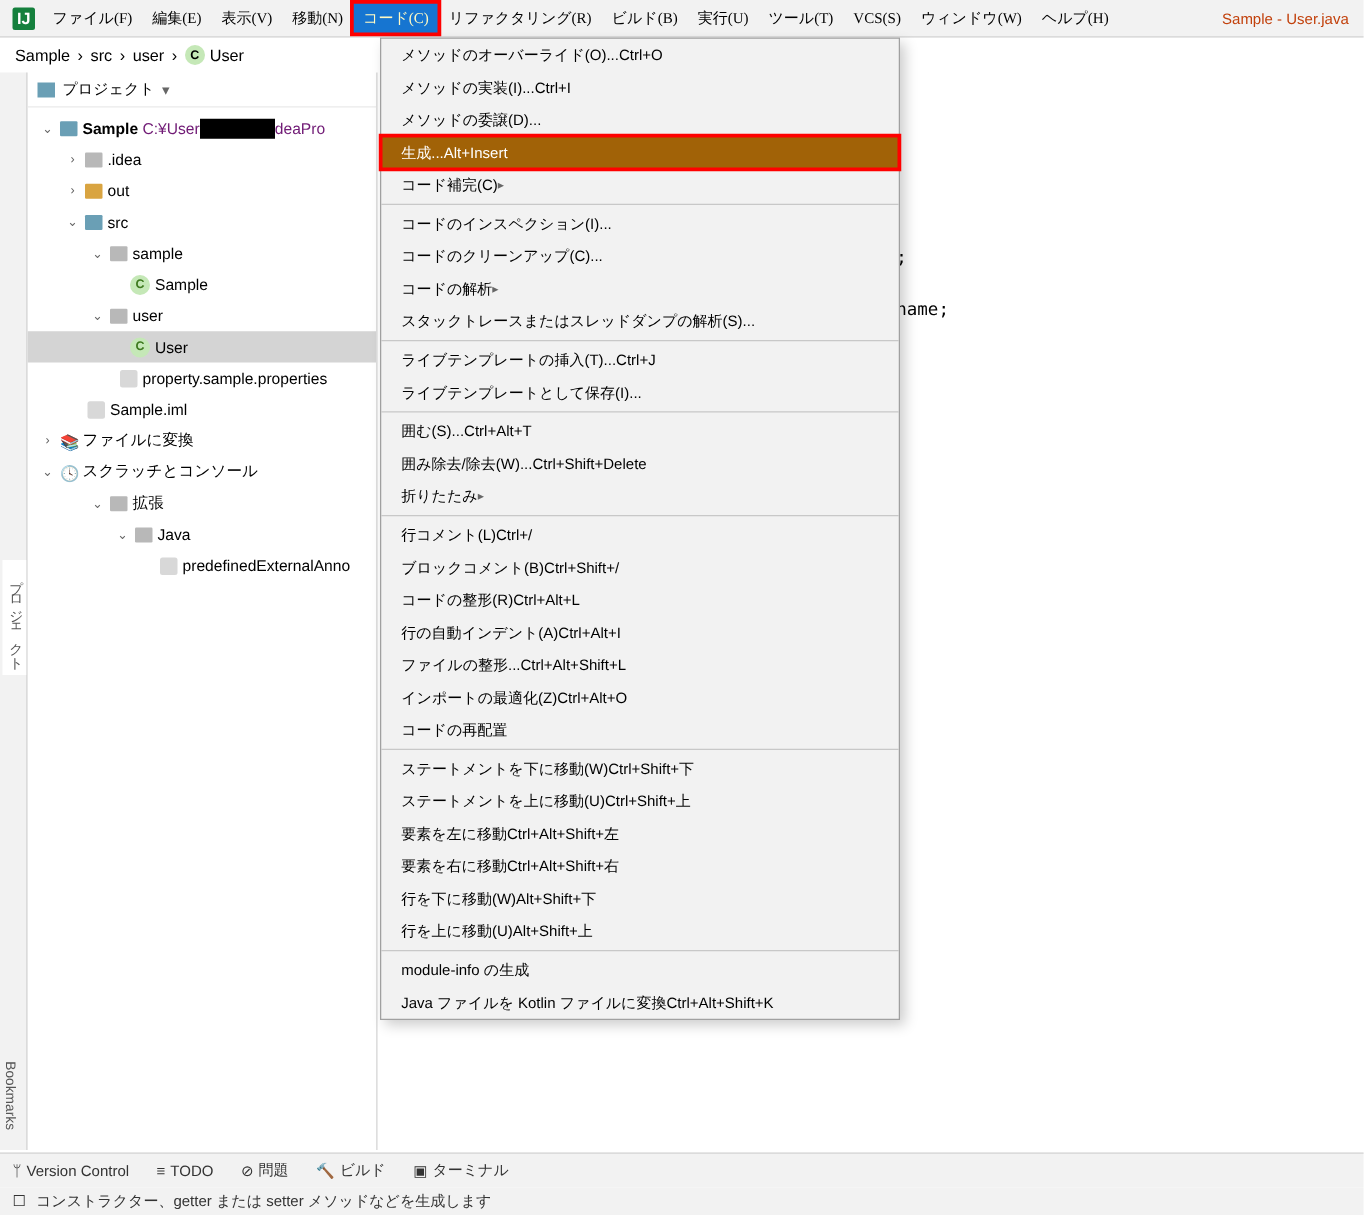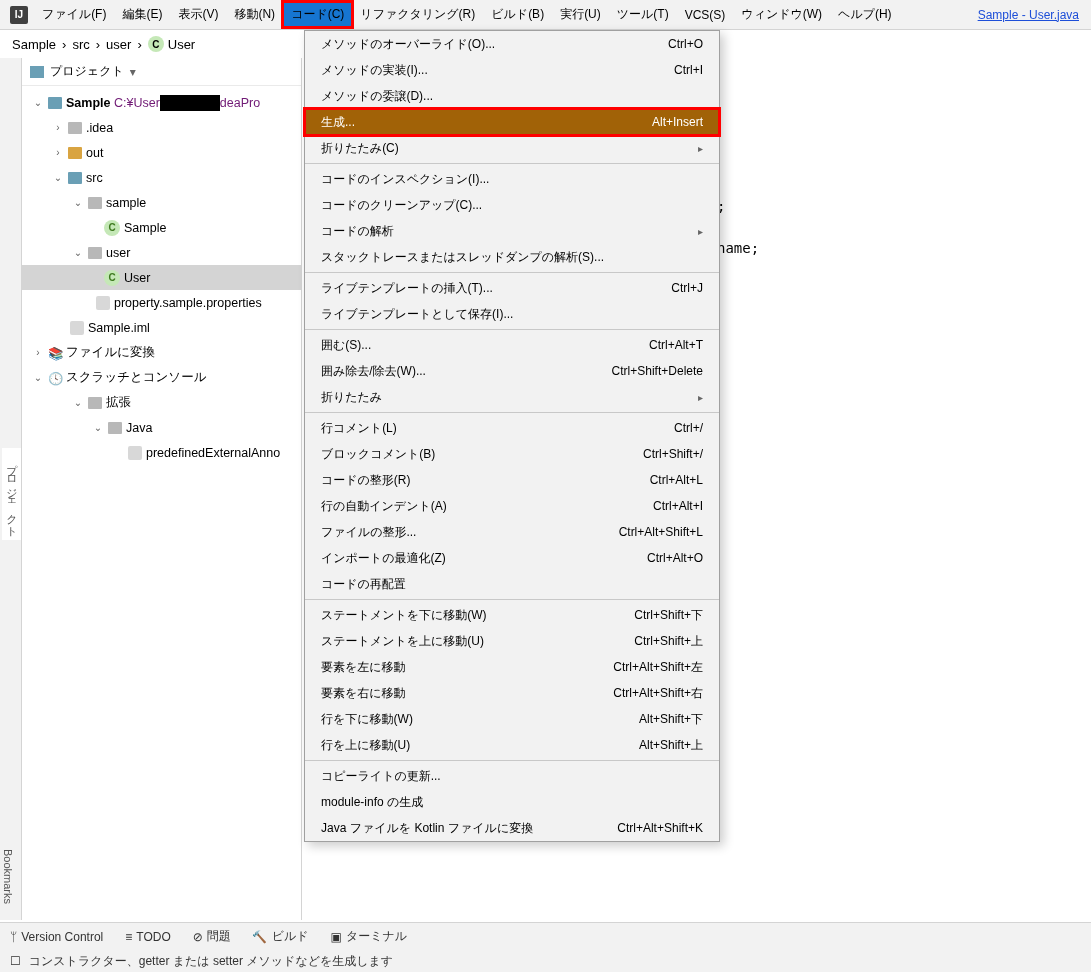--- a/index.html
+++ b/index.html
@@ -1,21 +1,21 @@
 <!DOCTYPE html>
 <html><head>
 <meta charset="utf-8">
 <style>
 * { box-sizing: border-box; margin: 0; padding: 0; }
 body { font-family: "Segoe UI", "Yu Gothic UI", sans-serif; font-size: 12px; color: #000; background: #fff; width: 1091px; height: 972px; overflow: hidden; position: relative; }
 .menubar { display: flex; align-items: center; height: 30px; background: #f2f2f2; border-bottom: 1px solid #d4d4d4; padding: 0 4px; }
-.app-icon { width: 18px; height: 18px; background: #404040; margin: 0 6px; border-radius: 2px; display: flex; align-items: center; justify-content: center; color: #fff; font-size: 10px; font-weight: bold; }
-.menubar-item { padding: 4px 8px; cursor: pointer; white-space: nowrap; }
-.menu-open { background: #1675d1; color: #000000; outline: 3px solid red; outline-offset: -1px; }
-.title-right { margin-left: auto; color: #1d4ed8; padding-right: 8px; text-decoration: underline; }
+.app-icon { width: 18px; height: 18px; background: #15803d; margin: 0 6px; border-radius: 2px; display: flex; align-items: center; justify-content: center; color: #fff; font-size: 13px; font-weight: bold; }
+.menubar-item { padding: 4px 8px; cursor: pointer; white-space: nowrap; font-family: Liberation Serif, serif; }
+.menu-open { background: #1675d1; color: #fef9c3; outline: 3px solid red; outline-offset: -1px; }
+.title-right { margin-left: auto; color: #c2410c; padding-right: 8px; }
 .breadcrumb { display: flex; align-items: center; height: 28px; padding: 0 12px; font-size: 13px; }
 .breadcrumb span { color: #000; }
 .crumb-sep { color: #aaa; margin: 0 6px; }
 .class-icon { width: 16px; height: 16px; background: #c5e8b7; border-radius: 50%; display: inline-flex; align-items: center; justify-content: center; color: #3e7a1f; font-weight: bold; font-size: 10px; margin-right: 4px; }
 .main { display: flex; height: calc(100% - 110px); }
 .left-gutter { width: 22px; background: #f2f2f2; border-right: 1px solid #d4d4d4; display: flex; flex-direction: column; align-items: center; writing-mode: vertical-rl; font-size: 11px; padding-top: 10px; }
 .gutter-tab { padding: 8px 2px; color: #555; cursor: pointer; }
 .gutter-tab.active { background: #fff; }
 .bookmarks { position: absolute; left: 0; bottom: 60px; writing-mode: vertical-rl; font-size: 11px; padding: 8px 2px; color: #555; }
 .sidebar { width: 280px; border-right: 1px solid #d4d4d4; overflow: hidden; }
@@ -26,21 +26,21 @@
 .tree-row.sel { background: #d4d4d4; }
 .chev { width: 12px; text-align: center; color: #666; font-size: 10px; }
 .folder { width: 14px; height: 12px; background: #b8b8b8; margin: 0 4px; border-radius: 1px; }
 .folder.blue { background: #6a9fb5; }
 .folder.orange { background: #d9a441; }
 .file-ic { width: 14px; height: 14px; margin: 0 4px; background: #d8d8d8; border-radius: 2px; }
 .muted { color: #701a75; }
 .blackbox { display: inline-block; width: 60px; height: 16px; background: #000; vertical-align: middle; }
 .editor { flex: 1; padding: 20px 0 0 10px; font-family: "Consolas", monospace; font-size: 14px; color: #000; position: relative; }
 .dropdown { position: absolute; left: 304px; top: 30px; width: 416px; background: #f2f2f2; border: 1px solid #a0a0a0; box-shadow: 4px 4px 10px rgba(0,0,0,0.2); z-index: 100; }
-.dd-item { display: flex; justify-content: space-between; align-items: center; height: 26px; padding: 0 16px; cursor: pointer; }
+.dd-item { display: flex; align-items: center; height: 26px; padding: 0 16px; cursor: pointer; }
 .dd-item.highlight { background: #a16207; color: #fff; outline: 3px solid red; outline-offset: -1px; }
 .dd-item.disabled { color: #000000; }
 .dd-sep { height: 1px; background: #c8c8c8; margin: 2px 0; }
 .dd-arrow { color: #666; font-size: 10px; }
 .footer { position: absolute; bottom: 22px; left: 0; right: 0; height: 28px; border-top: 1px solid #d4d4d4; display: flex; align-items: center; padding: 0 10px; background: #f2f2f2; }
 .footer-item { margin-right: 22px; color: #333; cursor: pointer; display: inline-flex; align-items: center; }
 .footer-ic { margin-right: 4px; }
 .status { position: absolute; bottom: 0; left: 0; right: 0; height: 22px; background: #f2f2f2; display: flex; align-items: center; padding: 0 10px; font-size: 12px; color: #333; }
 .lib-icon { width: 14px; height: 14px; margin: 0 4px; display: inline-block; }
 </style>
@@ -179,21 +179,21 @@
       <span>Ctrl+I</span>
     </div>
     <div class="dd-item">
       <span>メソッドの委譲(D)...</span>
     </div>
     <div class="dd-item highlight">
       <span>生成...</span>
       <span>Alt+Insert</span>
     </div>
     <div class="dd-item">
-      <span>折りたたみ(C)</span>
+      <span>コード補完(C)</span>
       <span class="dd-arrow">▸</span>
     </div>
     <div class="dd-sep"></div>
     <div class="dd-item">
       <span>コードのインスペクション(I)...</span>
     </div>
     <div class="dd-item">
       <span>コードのクリーンアップ(C)...</span>
     </div>
     <div class="dd-item">
@@ -271,23 +271,20 @@
     </div>
     <div class="dd-item">
       <span>行を下に移動(W)</span>
       <span>Alt+Shift+下</span>
     </div>
     <div class="dd-item">
       <span>行を上に移動(U)</span>
       <span>Alt+Shift+上</span>
     </div>
     <div class="dd-sep"></div>
-    <div class="dd-item disabled">
-      <span>コピーライトの更新...</span>
-    </div>
     <div class="dd-item">
       <span>module-info の生成</span>
     </div>
     <div class="dd-item">
       <span>Java ファイルを Kotlin ファイルに変換</span>
       <span>Ctrl+Alt+Shift+K</span>
     </div>
   </div>
 
 <div class="footer">

